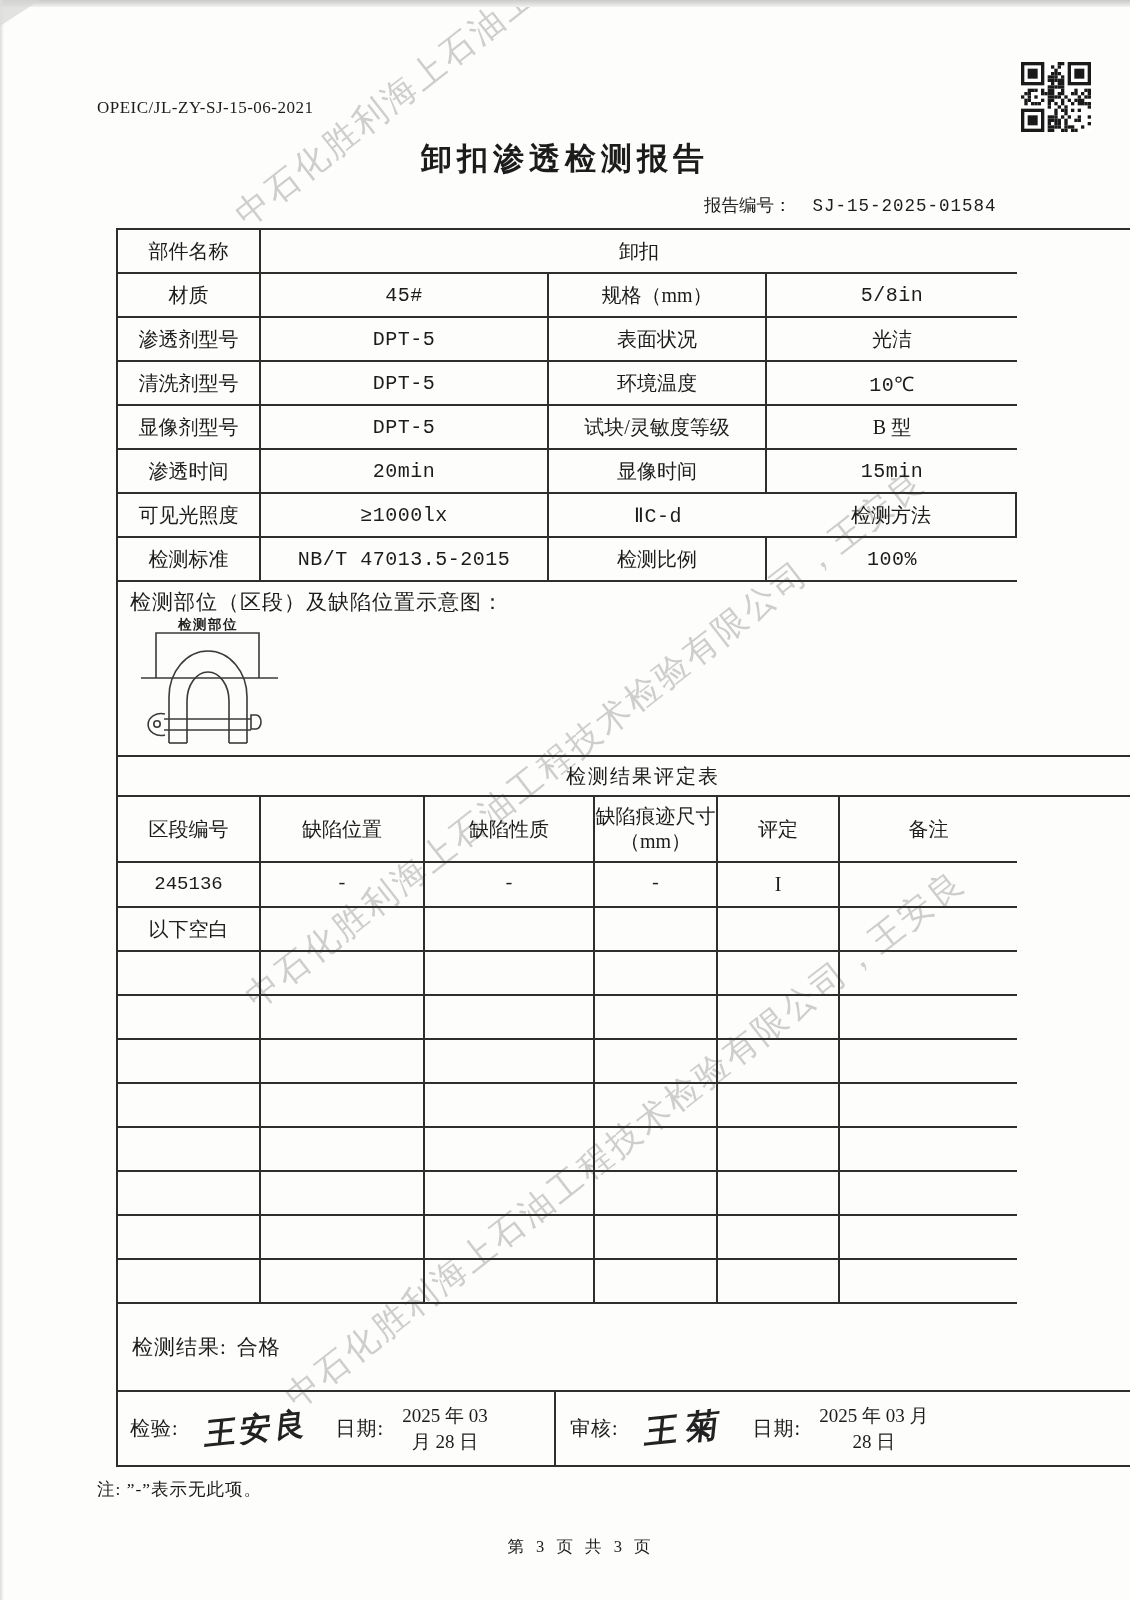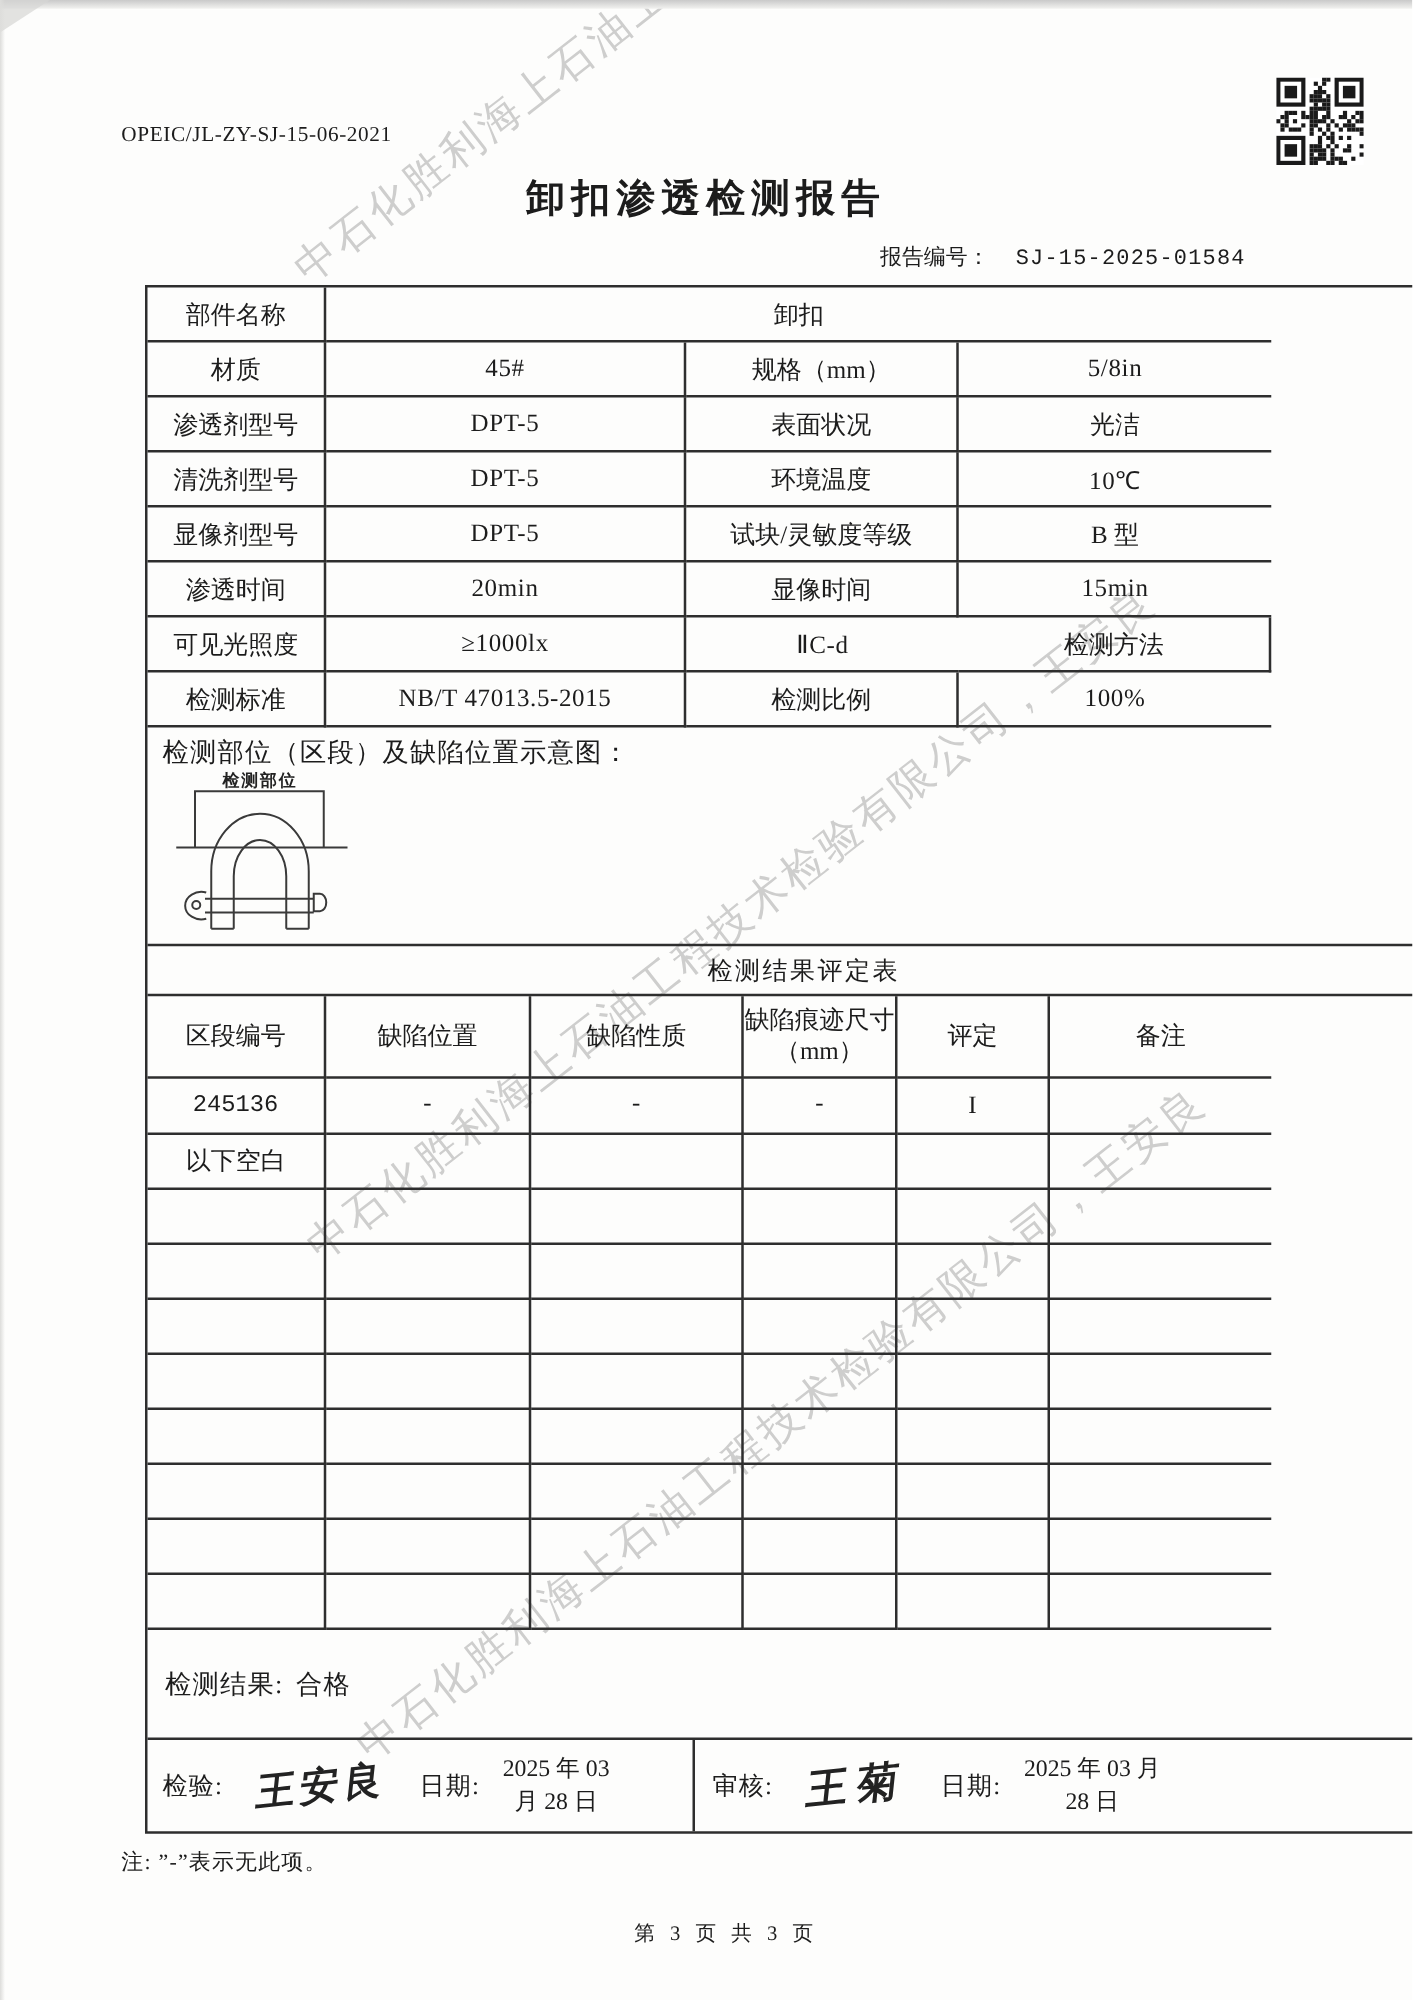--- a/index.html
+++ b/index.html
@@ -32,21 +32,21 @@
   .main-box{position:absolute;left:116px;top:228px;width:1054px;
     border:2px solid #2e2e2e;box-sizing:border-box;background:transparent;}
 
   
   .info-grid{display:grid;grid-template-columns:143px 288px 218px 250px;grid-auto-rows:44px;}
   .info-grid .cell{border-right:2px solid #2e2e2e;border-bottom:2px solid #2e2e2e;
     display:flex;align-items:center;justify-content:center;box-sizing:border-box;
     font-size:20px;}
   .info-grid .cell.last{border-right:none;}
   .info-grid .cell.span3{grid-column:2 / 5;border-right:none;}
-  .val{font-family:Liberation Serif, serif;font-size:19px;letter-spacing:0.5px;}
+  .val{font-family:Liberation Mono, monospace;font-size:19px;letter-spacing:0.5px;}
 
   
   .diagram-sec{position:relative;height:175px;border-bottom:2px solid #2e2e2e;box-sizing:border-box;}
   .diagram-caption{position:absolute;left:12px;top:6px;font-size:21px;letter-spacing:1px;}
   .diagram-svg{position:absolute;left:14px;top:30px;}
 
   
   .banner{height:40px;border-bottom:2px solid #2e2e2e;box-sizing:border-box;
     display:flex;align-items:center;justify-content:center;font-size:20px;letter-spacing:2px;}
 

